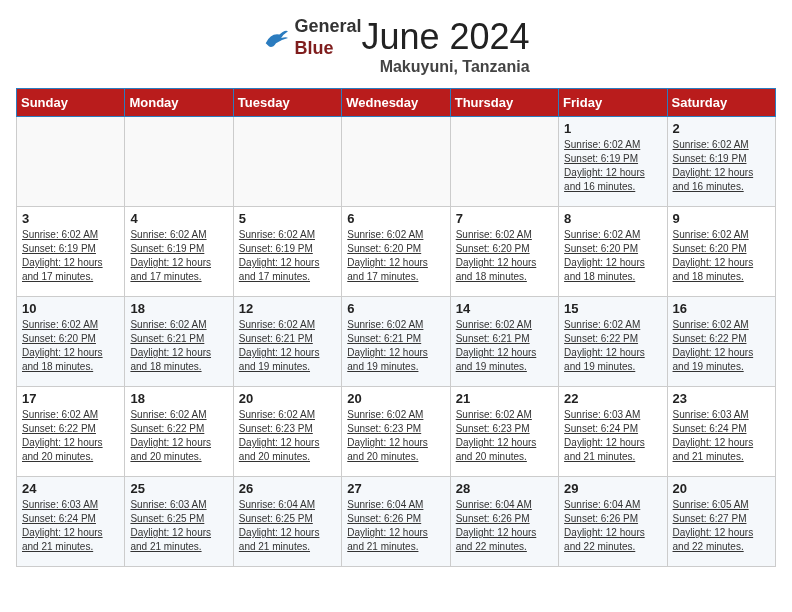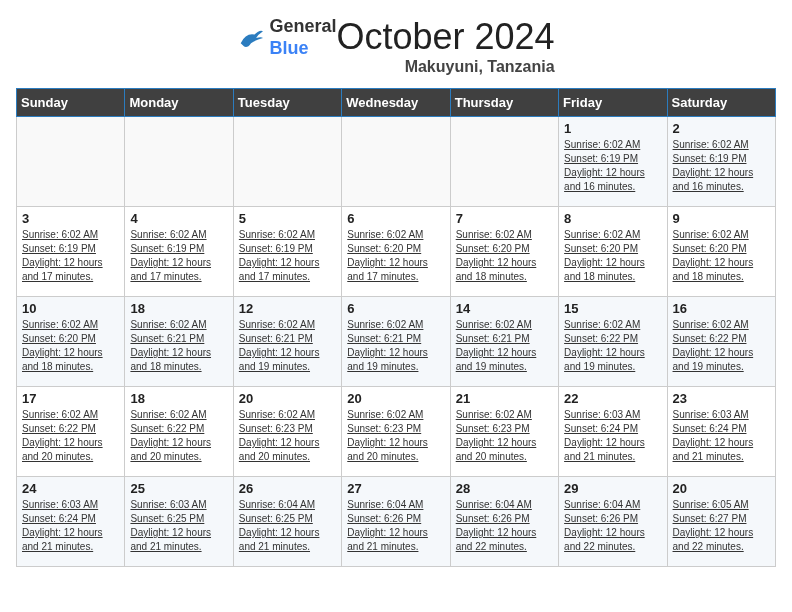--- a/index.html
+++ b/index.html
@@ -20,21 +20,21 @@
       display: flex;
       align-items: center;
       gap: 4px;
     }
     .logo-text {
       font-size: 18px;
       font-weight: bold;
       line-height: 1.2;
     }
     .logo-general { color: #333; }
-    .logo-blue { color: #3b82f6; }
+    .logo-blue { color: #7f1d1d; }
     .logo-bird {
       width: 28px;
       height: 24px;
     }
     .title-block {
       text-align: right;
     }
     .month-title {
       font-size: 36px;
       font-weight: normal;
@@ -44,21 +44,21 @@
       font-size: 16px;
       color: #444;
       font-weight: bold;
     }
     table {
       width: 100%;
       border-collapse: collapse;
       table-layout: fixed;
     }
     thead th {
-      background: #404040;
+      background: #b91c1c;
       color: #fff;
       font-size: 13px;
       font-weight: bold;
       padding: 6px 4px;
       text-align: left;
       border: 1px solid #2b7cbf;
     }
     tbody td {
       border: 1px solid #ccc;
       vertical-align: top;
@@ -96,21 +96,21 @@
       <path d="M4 20 Q10 8 20 10 Q26 4 30 6 Q24 10 22 14 Q28 12 30 14 Q22 16 16 20 Q12 26 8 24 Z" fill="#2b7cbf"></path>
     </svg>
     <div>
       <div class="logo-text">
         <span class="logo-general">General</span><br>
         <span class="logo-blue">Blue</span>
       </div>
     </div>
   </div>
   <div class="title-block">
-    <div class="month-title">October 2024</div>
+    <div class="month-title">June 2024</div>
     <div class="location">Makuyuni, Tanzania</div>
   </div>
 </div>
 
 <table>
   <thead>
     <tr>
     <th>Sunday</th>
         <th>Monday</th>
         <th>Tuesday</th>

